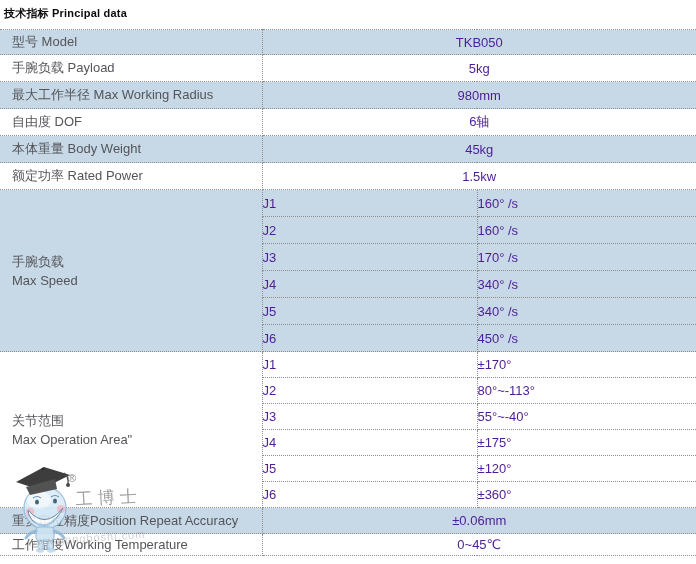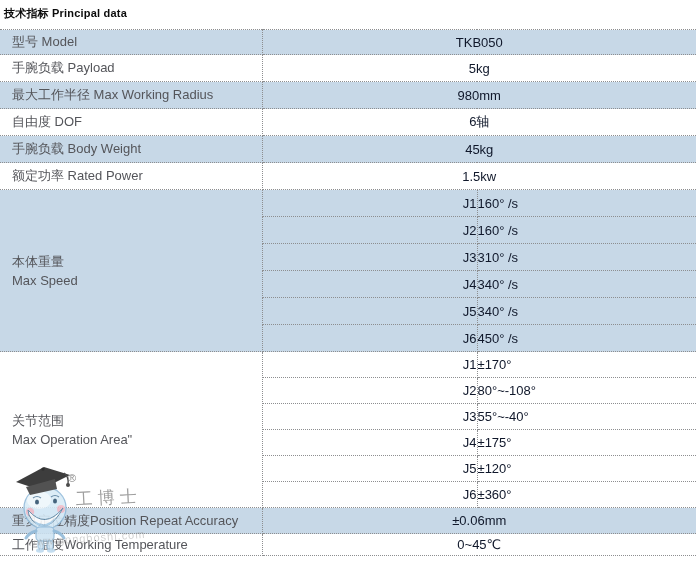--- a/index.html
+++ b/index.html
@@ -14,29 +14,29 @@
   }
   table.spec{
     width:696px;border-collapse:collapse;table-layout:fixed;
     border-top:1px dotted #8d8e90;
   }
   col.c1{width:262px}
   col.c2{width:215px}
   col.c3{width:219px}
   td{
     border-bottom:1px dotted #8d8e90;
-    font-size:13px;vertical-align:middle;padding:0;color:#0f172a;
+    font-size:13px;vertical-align:middle;padding:0;color:#4c1d95;
   }
   tr.blue td{background:#c7d8e7;}
   td.label{
     padding-left:12px;text-align:left;color:#54555a;
     border-right:1px dotted #8d8e90;
   }
   td.val{text-align:center;}
-  td.jcell{text-align:right;border-right:1px dotted #8d8e90;}
+  td.jcell{text-align:left;border-right:1px dotted #8d8e90;}
   td.vcell{text-align:left;}
   td.seclabel{line-height:19px;}
   tr.h25{height:25px}
   tr.h27{height:27px}
   tr.h26{height:26px}
   tr.h22{height:22px}
   .wm{
     position:absolute;left:6px;top:460px;width:200px;height:102px;
     pointer-events:none;
   }
@@ -63,43 +63,43 @@
     </tr>
     <tr class="blue h27">
       <td class="label">最大工作半径 Max Working Radius</td>
       <td class="val" colspan="2">980mm</td>
     </tr>
     <tr class="h27">
       <td class="label">自由度 DOF</td>
       <td class="val" colspan="2">6轴</td>
     </tr>
     <tr class="blue h27">
-      <td class="label">手腕负载 Body Weight</td>
+      <td class="label">本体重量 Body Weight</td>
       <td class="val" colspan="2">45kg</td>
     </tr>
     <tr class="h27">
       <td class="label">额定功率 Rated Power</td>
       <td class="val" colspan="2">1.5kw</td>
     </tr>
 
     <tr class="blue h27">
       <td class="label seclabel" rowspan="6">
-        <div>本体重量</div>
+        <div>手腕负载</div>
         <div>Max Speed</div>
       </td>
       <td class="jcell">J1</td>
       <td class="vcell">160° /s</td>
     </tr>
     <tr class="blue h27">
       <td class="jcell">J2</td>
       <td class="vcell">160° /s</td>
     </tr>
     <tr class="blue h27">
       <td class="jcell">J3</td>
-      <td class="vcell">310° /s</td>
+      <td class="vcell">170° /s</td>
     </tr>
     <tr class="blue h27">
       <td class="jcell">J4</td>
       <td class="vcell">340° /s</td>
     </tr>
     <tr class="blue h27">
       <td class="jcell">J5</td>
       <td class="vcell">340° /s</td>
     </tr>
     <tr class="blue h27">
@@ -110,21 +110,21 @@
     <tr class="h26">
       <td class="label seclabel" rowspan="6">
         <div>关节范围</div>
         <div>Max Operation Area"</div>
       </td>
       <td class="jcell">J1</td>
       <td class="vcell">±170°</td>
     </tr>
     <tr class="h26">
       <td class="jcell">J2</td>
-      <td class="vcell">80°~-108°</td>
+      <td class="vcell">80°~-113°</td>
     </tr>
     <tr class="h26">
       <td class="jcell">J3</td>
       <td class="vcell">55°~-40°</td>
     </tr>
     <tr class="h26">
       <td class="jcell">J4</td>
       <td class="vcell">±175°</td>
     </tr>
     <tr class="h26">

